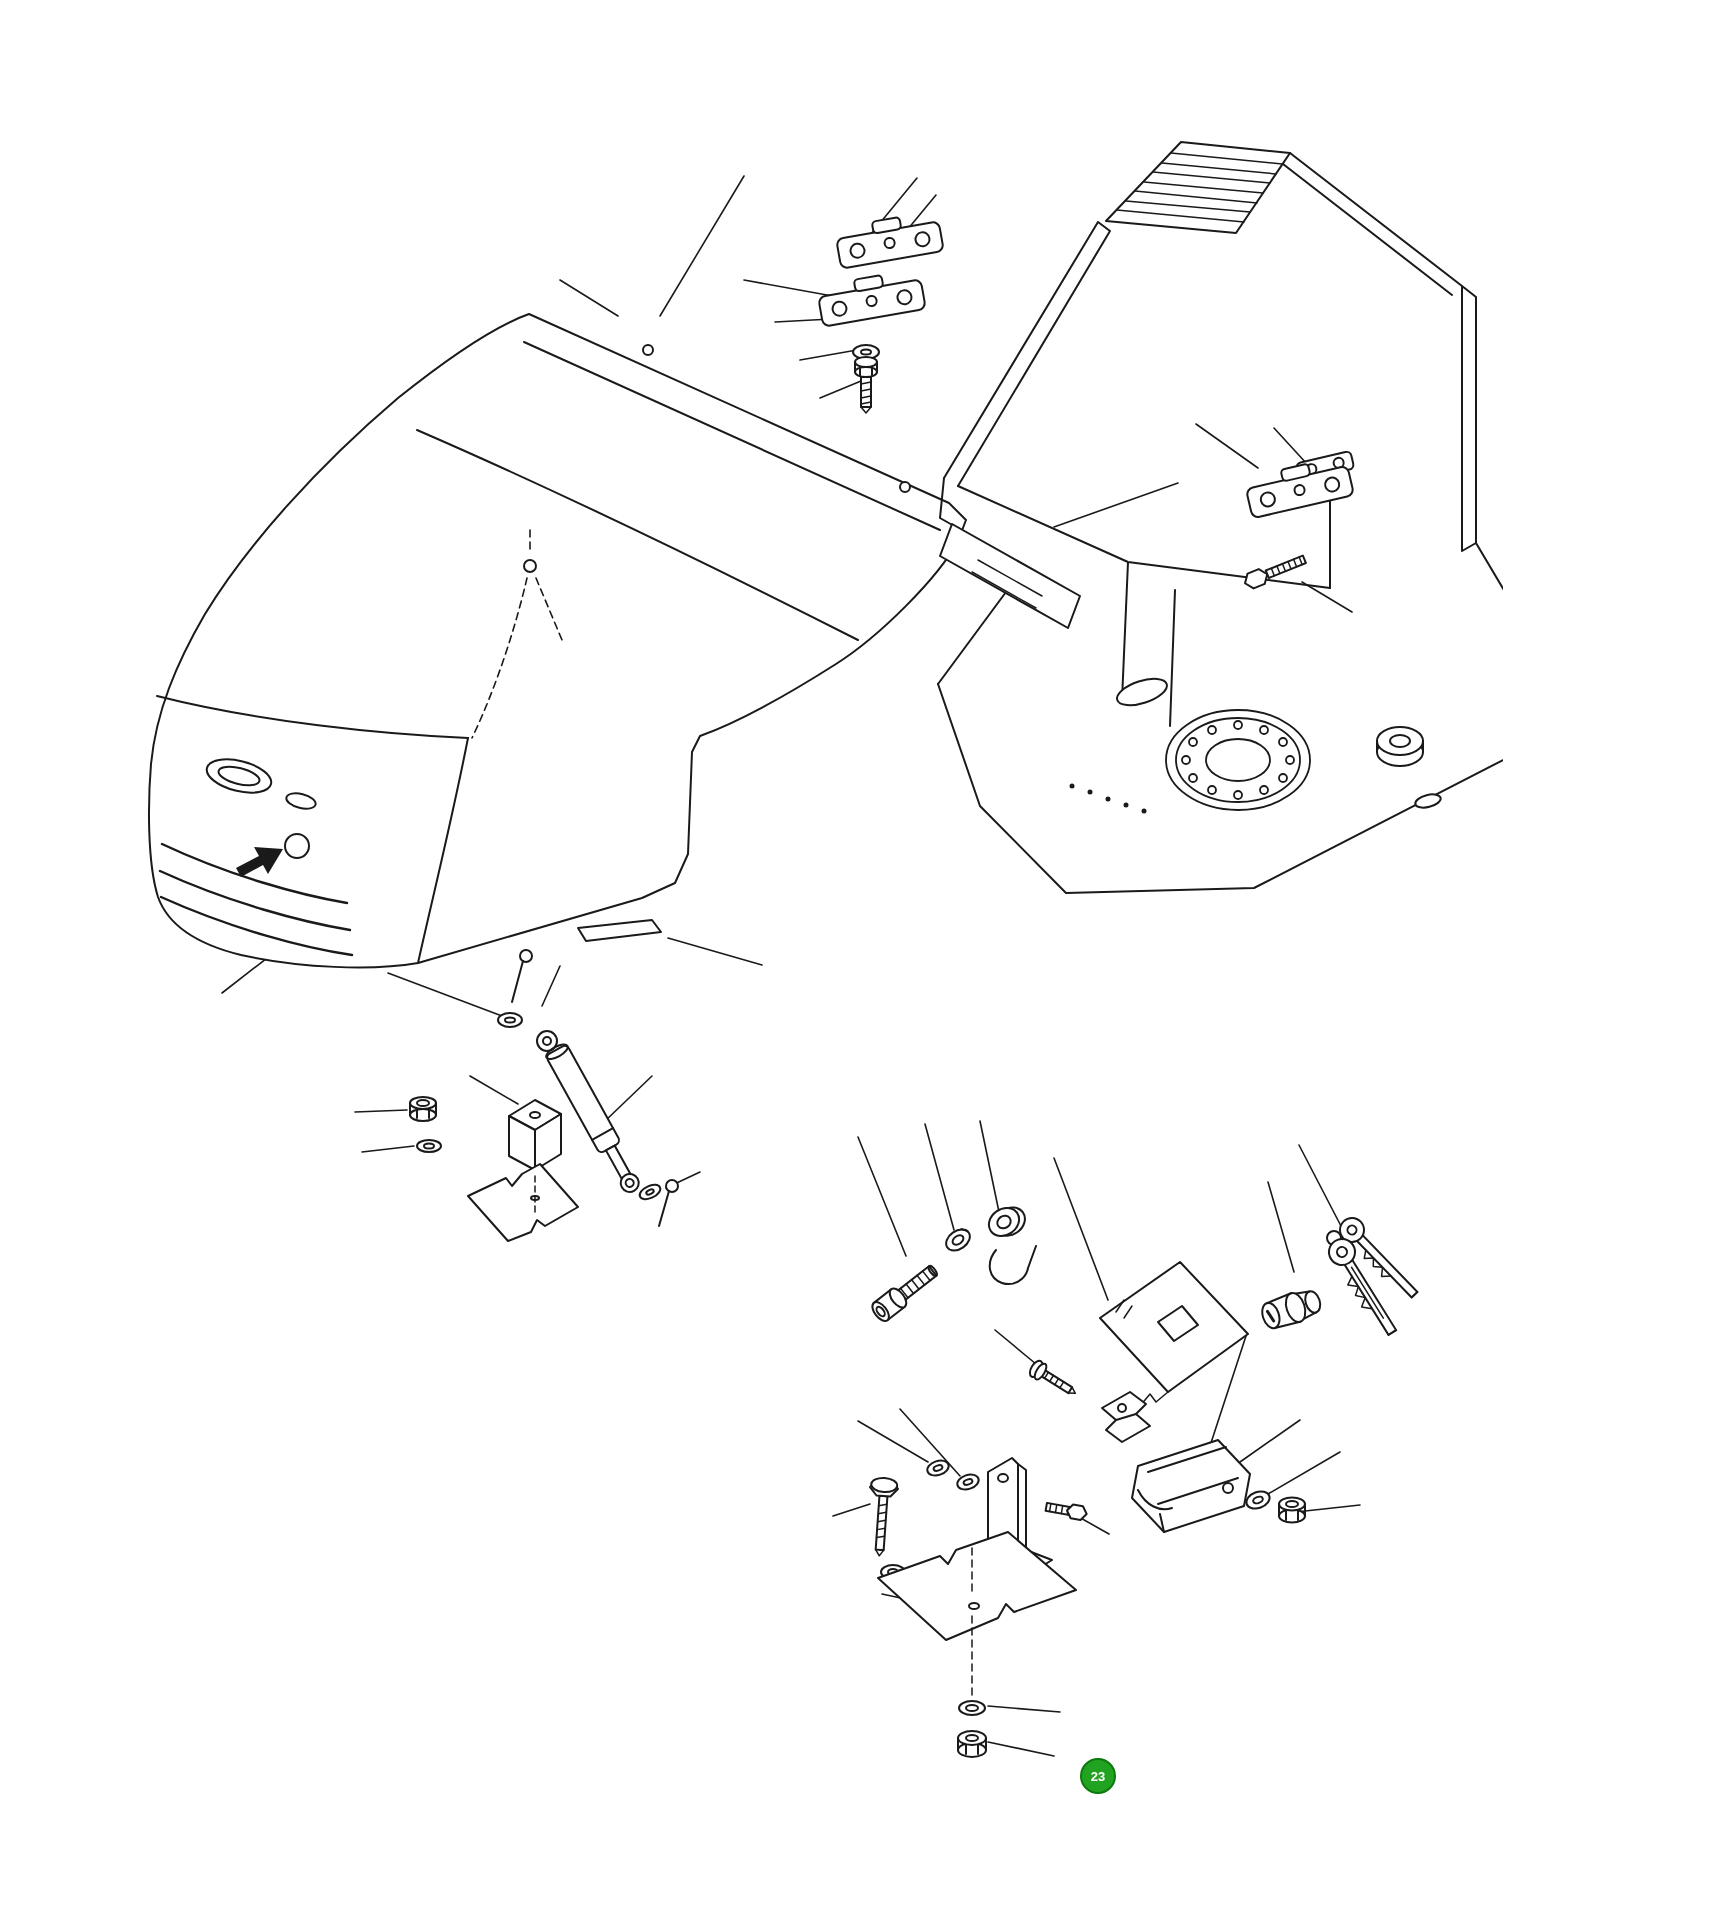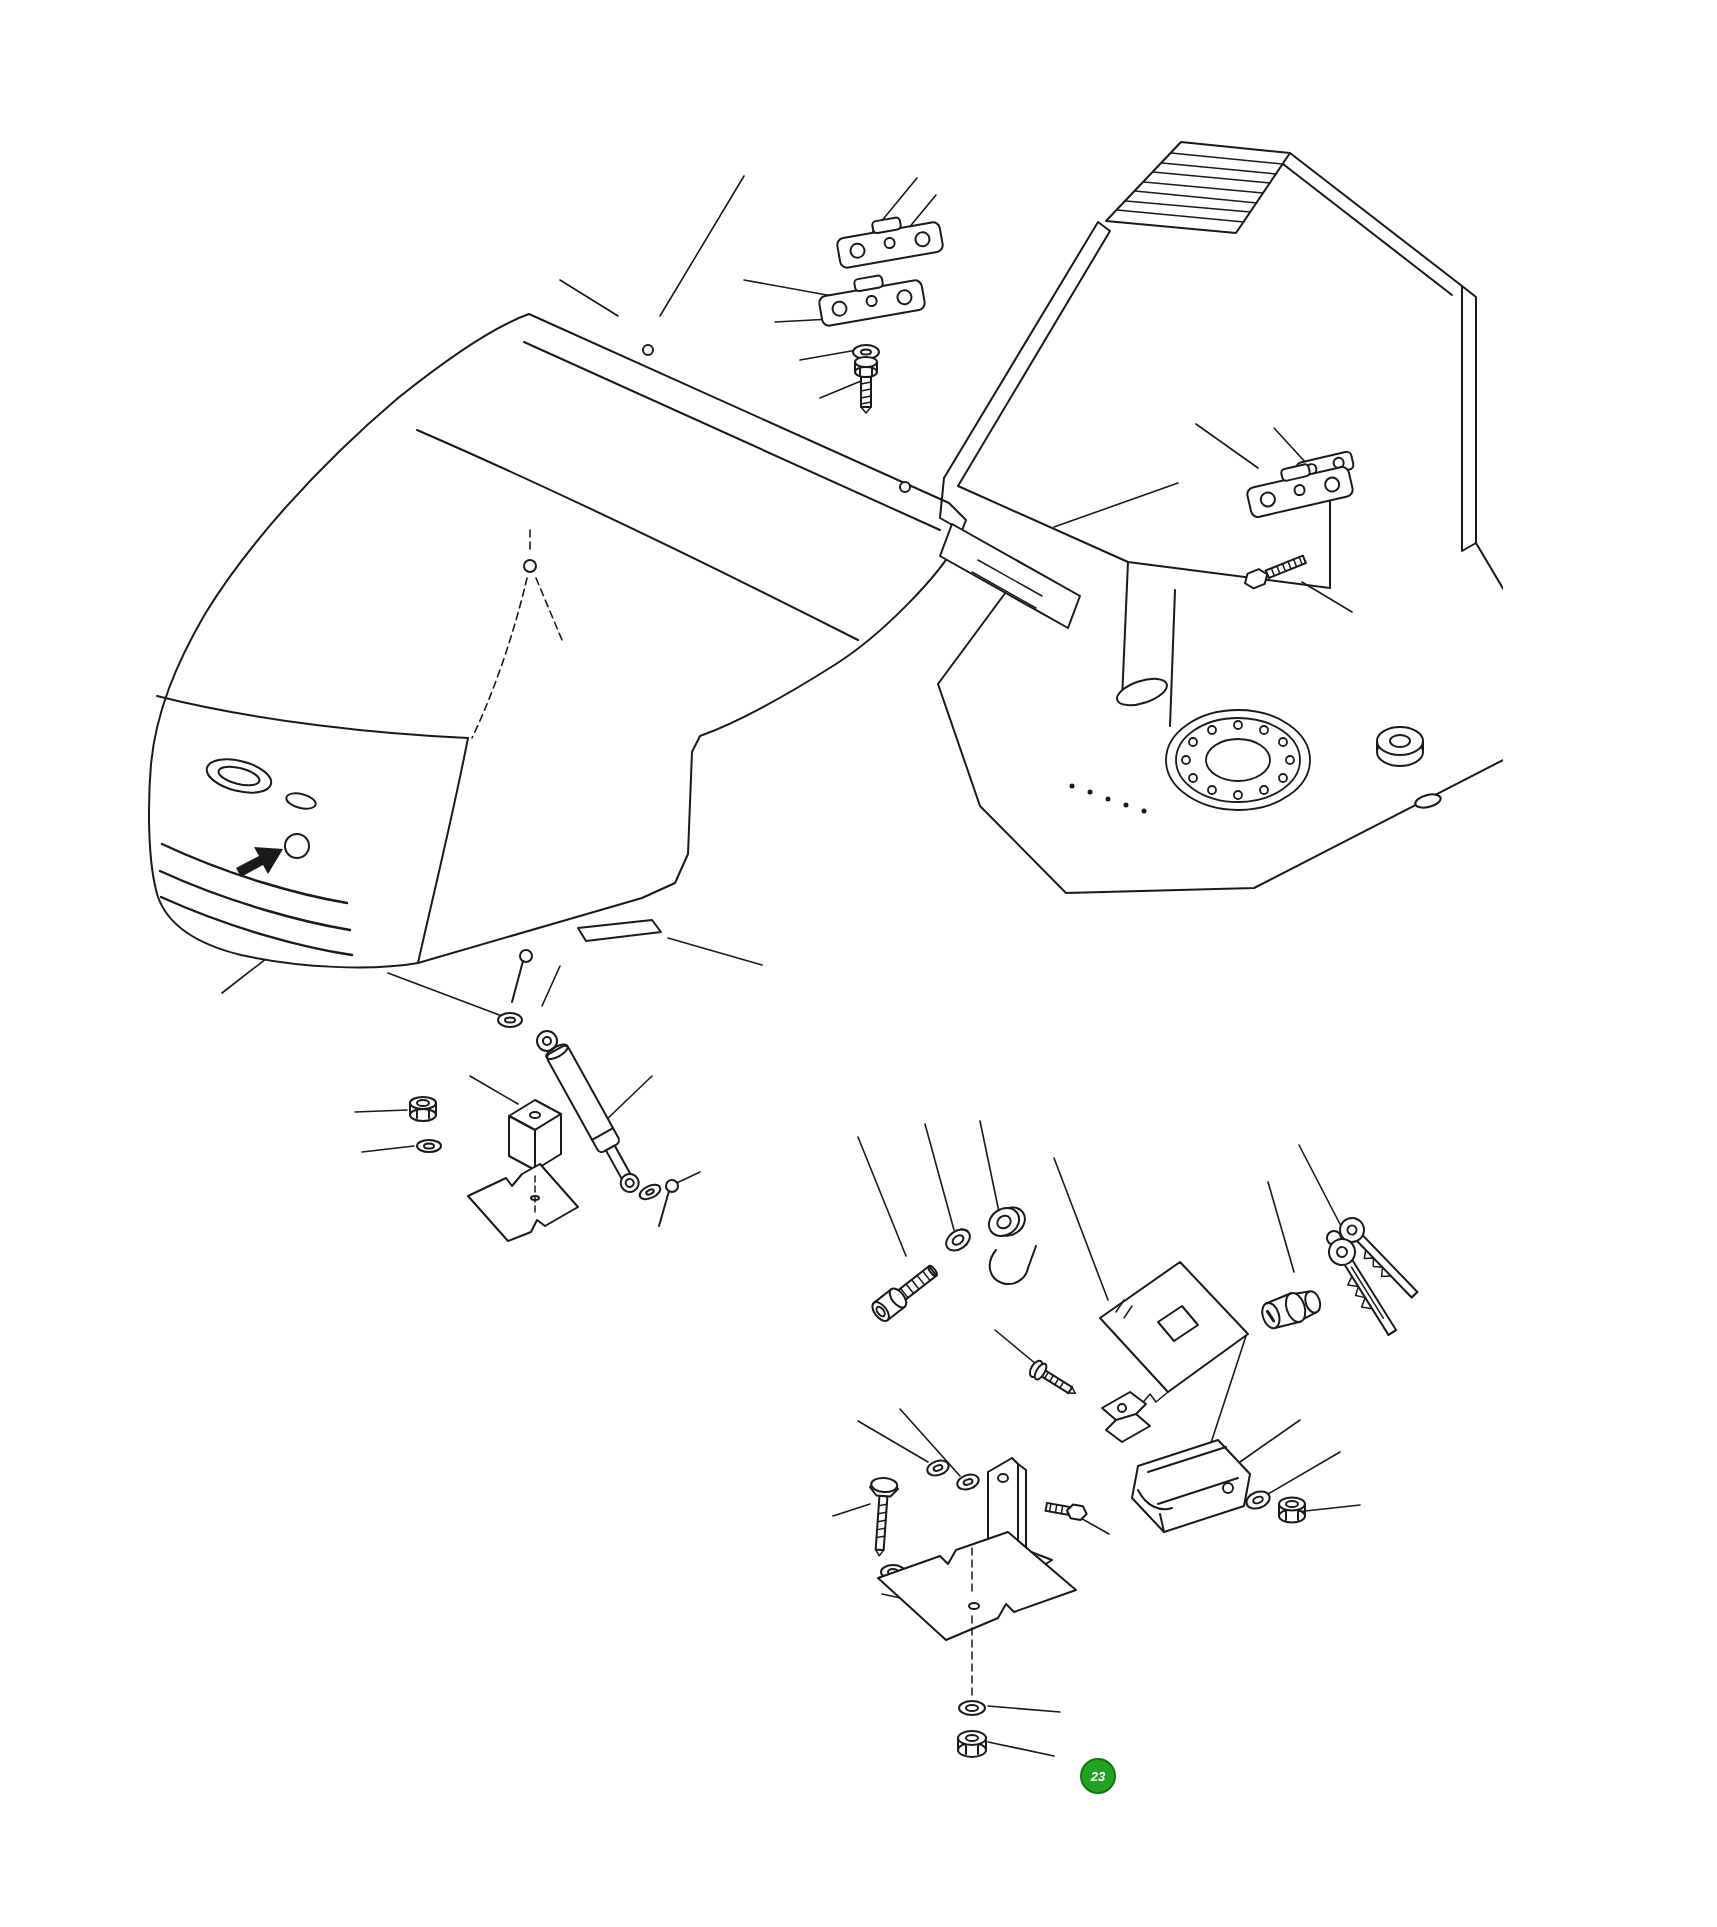--- a/index.html
+++ b/index.html
@@ -1,16 +1,16 @@
 <!DOCTYPE html>
 <html><head>
 <meta charset="utf-8">
 <style>
   html,body{margin:0;padding:0;background:#fff;}
-  .canvas{position:relative;width:1503px;height:1927px;background:#fff;overflow:hidden;font-style:italic;}
+  .canvas{position:relative;width:1503px;height:1927px;background:#fff;overflow:hidden;}
   svg{position:absolute;inset:0;display:block;}
   svg text{font-family:"Liberation Sans","DejaVu Sans",sans-serif;}
   .ln{fill:none;stroke-linecap:round;stroke-linejoin:round;}
 </style>
 </head>
 <body>
 
 <div class="canvas">
 <svg viewBox="0 0 1717 1927" width="1717" height="1927">
 

